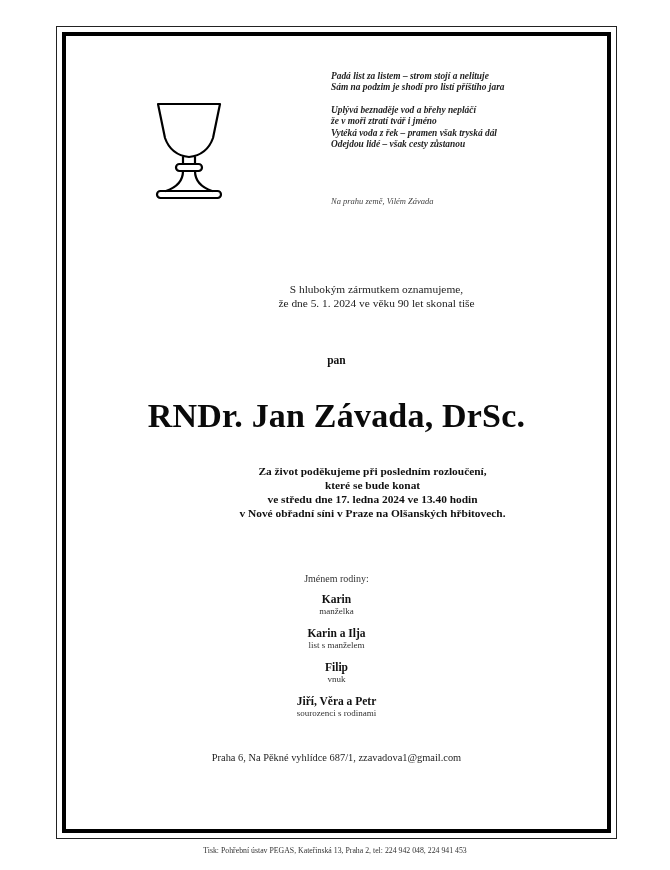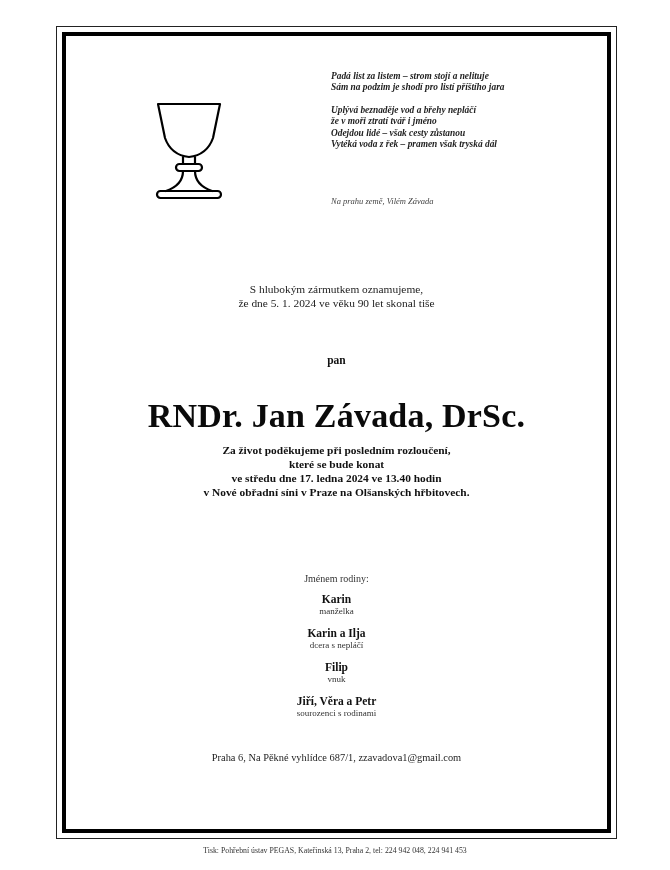--- a/index.html
+++ b/index.html
@@ -19,24 +19,24 @@
     .poem {
       position: absolute; left: 331px; top: 71px; width: 260px;
       font-style: italic; font-weight: bold; font-size: 9.4px; line-height: 11.4px; color: #222;
     }
     .poem .stanza { margin-bottom: 11px; }
     .poem .line { display: block; white-space: nowrap; font-family: Liberation Serif, serif; }
     .poem-credit {
       position: absolute; left: 331px; top: 196px; font-style: italic; font-size: 8.5px; color: #444; white-space: nowrap;
     }
     .center { position: absolute; left: 62px; width: 549px; text-align: center; }
-    .announce { top: 282px; font-size: 11.4px; line-height: 14px; color: #222; }
+    .announce { top: 282px; font-size: 11.4px; line-height: 14px; color: #222; padding-left: 40px; }
     .pan { top: 354px; font-size: 11.5px; font-weight: bold; }
     .name { top: 396px; font-size: 34px; font-weight: bold; letter-spacing: 0.2px; color: #0a0a0a; line-height: 40px; }
-    .ceremony { top: 443px; font-size: 11.4px; font-weight: bold; line-height: 14px; }
+    .ceremony { top: 464px; font-size: 11.4px; font-weight: bold; line-height: 14px; padding-left: 36px; }
     .family-heading { top: 573px; font-size: 10px; color: #333; }
     .family { top: 592px; }
     .member { margin-bottom: 9px; }
     .member-name { display: block; font-size: 11.5px; font-weight: bold; line-height: 14px; }
     .member-relation { display: block; font-size: 9px; color: #333; line-height: 11px; text-align: center; }
     .address { top: 752px; font-size: 10.4px; color: #222; }
     .print-footer {
       position: absolute; left: 0; width: 670px; top: 846px; text-align: center; font-size: 7.8px; color: #333;
     }
     .line { display: block; }
@@ -56,22 +56,22 @@
 </svg>
 
 <div class="poem">
   <div class="stanza">
     <span class="line">Padá list za listem – strom stojí a nelituje</span>
     <span class="line">Sám na podzim je shodí pro listí příštího jara</span>
   </div>
   <div class="stanza">
     <span class="line">Uplývá beznaděje vod a břehy nepláčí</span>
     <span class="line">že v moři ztratí tvář i jméno</span>
+    <span class="line">Vytéká voda z řek – pramen však tryská dál</span>
     <span class="line">Odejdou lidé – však cesty zůstanou</span>
-    <span class="line">Vytéká voda z řek – pramen však tryská dál</span>
   </div>
 </div>
 <div class="poem-credit">Na prahu země, Vilém Závada</div>
 
 <div class="center announce">
   <span class="line">S hlubokým zármutkem oznamujeme,</span>
   <span class="line">že dne 5. 1. 2024 ve věku 90 let skonal tiše</span>
 </div>
 
 <div class="center pan">pan</div>
@@ -87,21 +87,21 @@
 
 <div class="center family-heading">Jménem rodiny:</div>
 
 <div class="center family">
   <div class="member">
     <span class="member-name">Karin</span>
     <span class="member-relation">manželka</span>
   </div>
   <div class="member">
     <span class="member-name">Karin a Ilja</span>
-    <span class="member-relation">dcera s nepláčí</span>
+    <span class="member-relation">list s manželem</span>
   </div>
   <div class="member">
     <span class="member-name">Filip</span>
     <span class="member-relation">vnuk</span>
   </div>
   <div class="member">
     <span class="member-name">Jiří, Věra a Petr</span>
     <span class="member-relation">sourozenci s rodinami</span>
   </div>
 </div>

